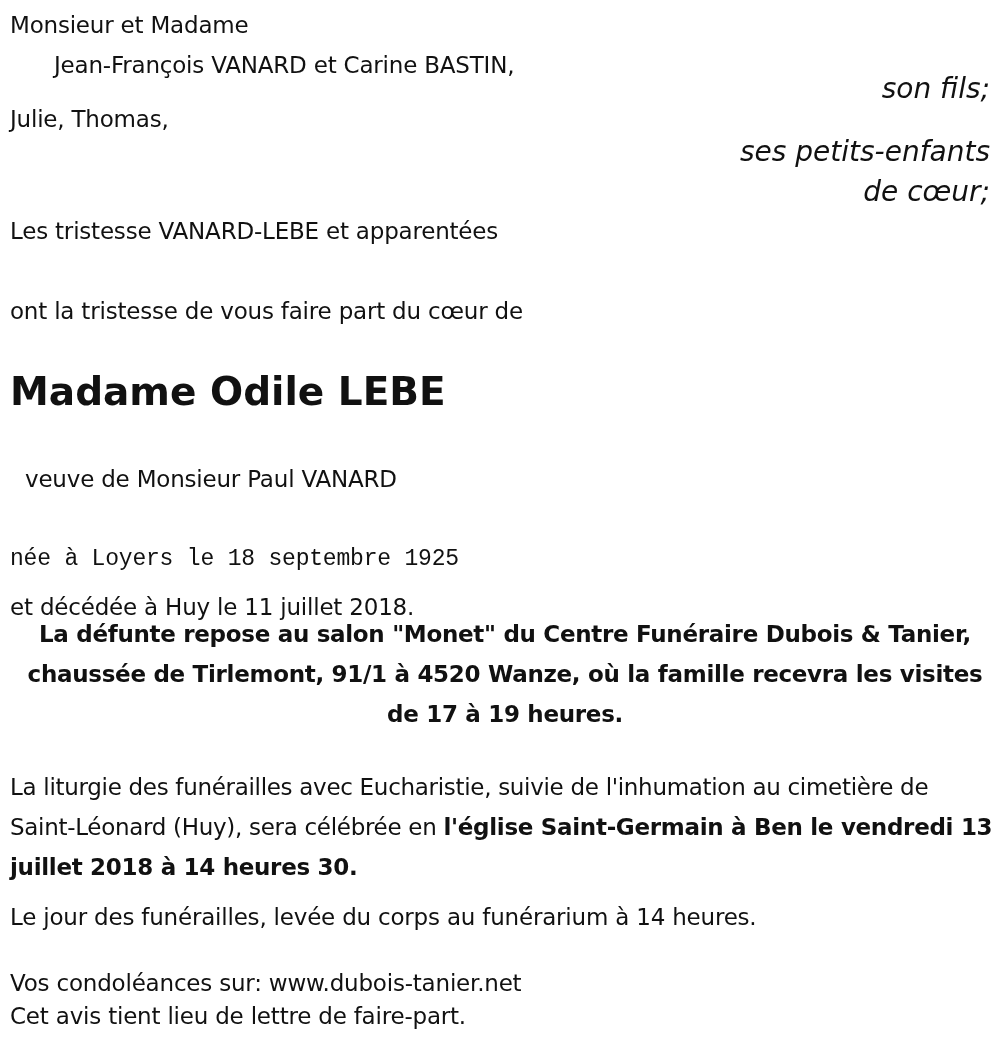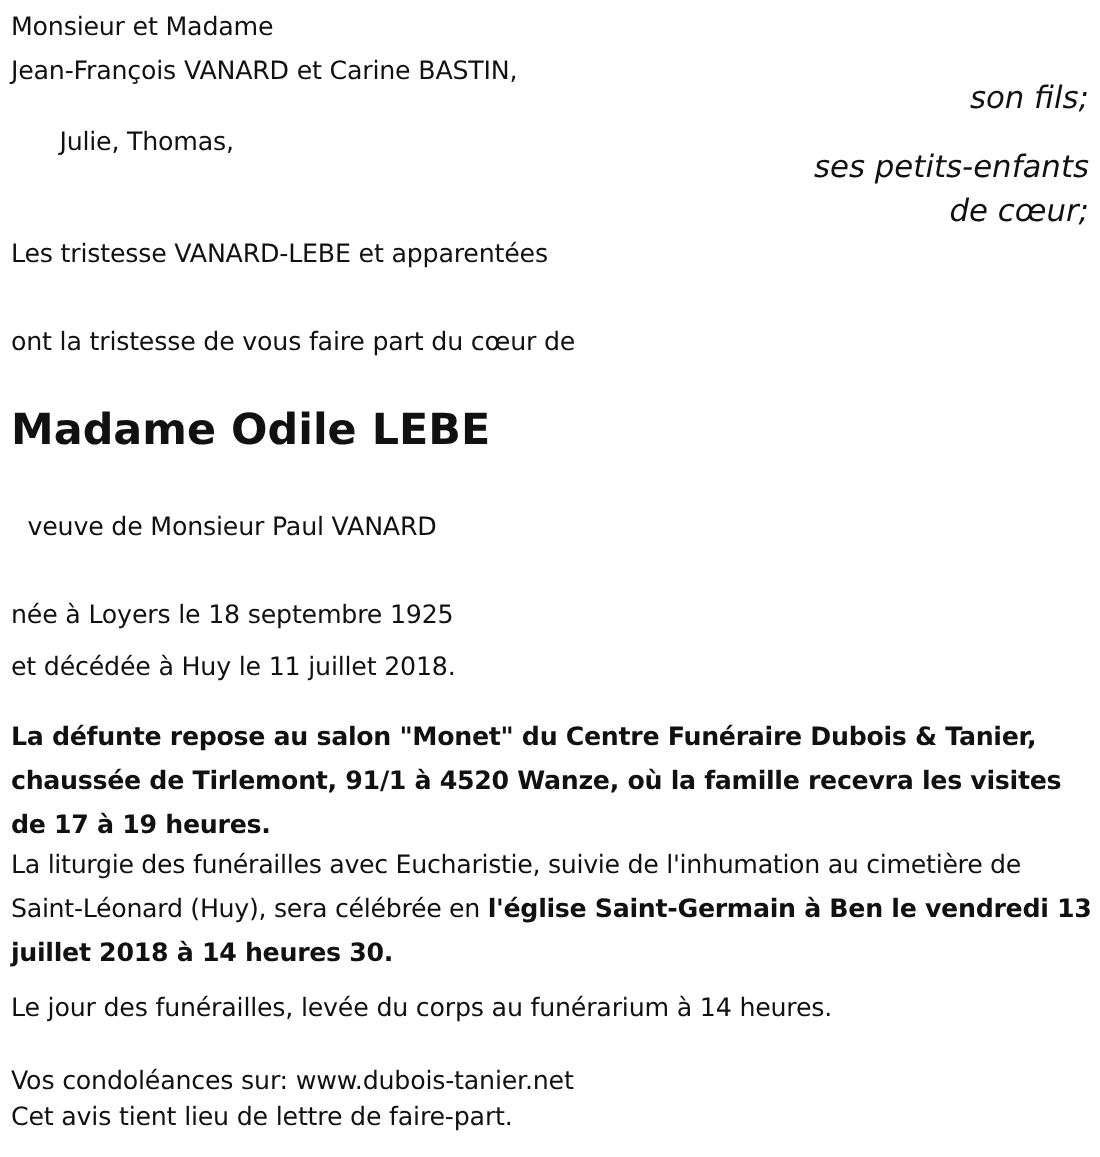--- a/index.html
+++ b/index.html
@@ -48,36 +48,36 @@
       line-height: 40px;
       letter-spacing: -0.3px;
     }
     .bold { font-weight: bold; }
   </style>
 </head>
 <body>
 
 <div>
   <div class="line" style="top:10px;">Monsieur et Madame</div>
-  <div class="line" style="top:50px;">Jean-François VANARD et Carine BASTIN,</div>
+  <div class="line" style="top:50px;margin-left:44px;">Jean-François VANARD et Carine BASTIN,</div>
   <div class="right" style="top:74px;">son fils;</div>
-  <div class="line" style="top:114px;margin-left:44px;">Julie, Thomas,</div>
+  <div class="line" style="top:104px;">Julie, Thomas,</div>
   <div class="right" style="top:137px;">ses petits-enfants</div>
   <div class="right" style="top:177px;">de cœur;</div>
   <div class="line" style="top:216px;">Les tristesse VANARD-LEBE et apparentées</div>
 
   <div class="line" style="top:296px;">ont la tristesse de vous faire part du cœur de</div>
 
   <div class="title" style="top:372px;">Madame Odile LEBE</div>
 
   <div class="line" style="top:464px;margin-left:15px;">veuve de Monsieur Paul VANARD</div>
 
-  <div class="line" style="top:544px;">née à Loyers le 18 septembre 1925</div>
+  <div class="line" style="top:544px;font-family:Liberation Mono, monospace;">née à Loyers le 18 septembre 1925</div>
   <div class="line" style="top:592px;">et décédée à Huy le 11 juillet 2018.</div>
 
-  <div class="para bold" style="top:650px;">La défunte repose au salon "Monet" du Centre Funéraire Dubois &amp; Tanier, chaussée de Tirlemont, 91/1 à 4520 Wanze, où la famille recevra les visites de 17 à 19 heures.</div>
+  <div class="para bold" style="top:614px;text-align:center;">La défunte repose au salon "Monet" du Centre Funéraire Dubois &amp; Tanier, chaussée de Tirlemont, 91/1 à 4520 Wanze, où la famille recevra les visites de 17 à 19 heures.</div>
 
   <div class="para" style="top:767px;"><span>La liturgie des funérailles avec Eucharistie, suivie de l'inhumation au cimetière de Saint-Léonard (Huy), sera célébrée en </span><span class="bold">l'église Saint-Germain à Ben le vendredi 13 juillet 2018 à 14 heures 30.</span></div>
 
   <div class="line" style="top:902px;">Le jour des funérailles, levée du corps au funérarium à 14 heures.</div>
   <div class="line" style="top:968px;">Vos condoléances sur: www.dubois-tanier.net</div>
   <div class="line" style="top:1001px;">Cet avis tient lieu de lettre de faire-part.</div>
 </div>
 
 </body></html>

